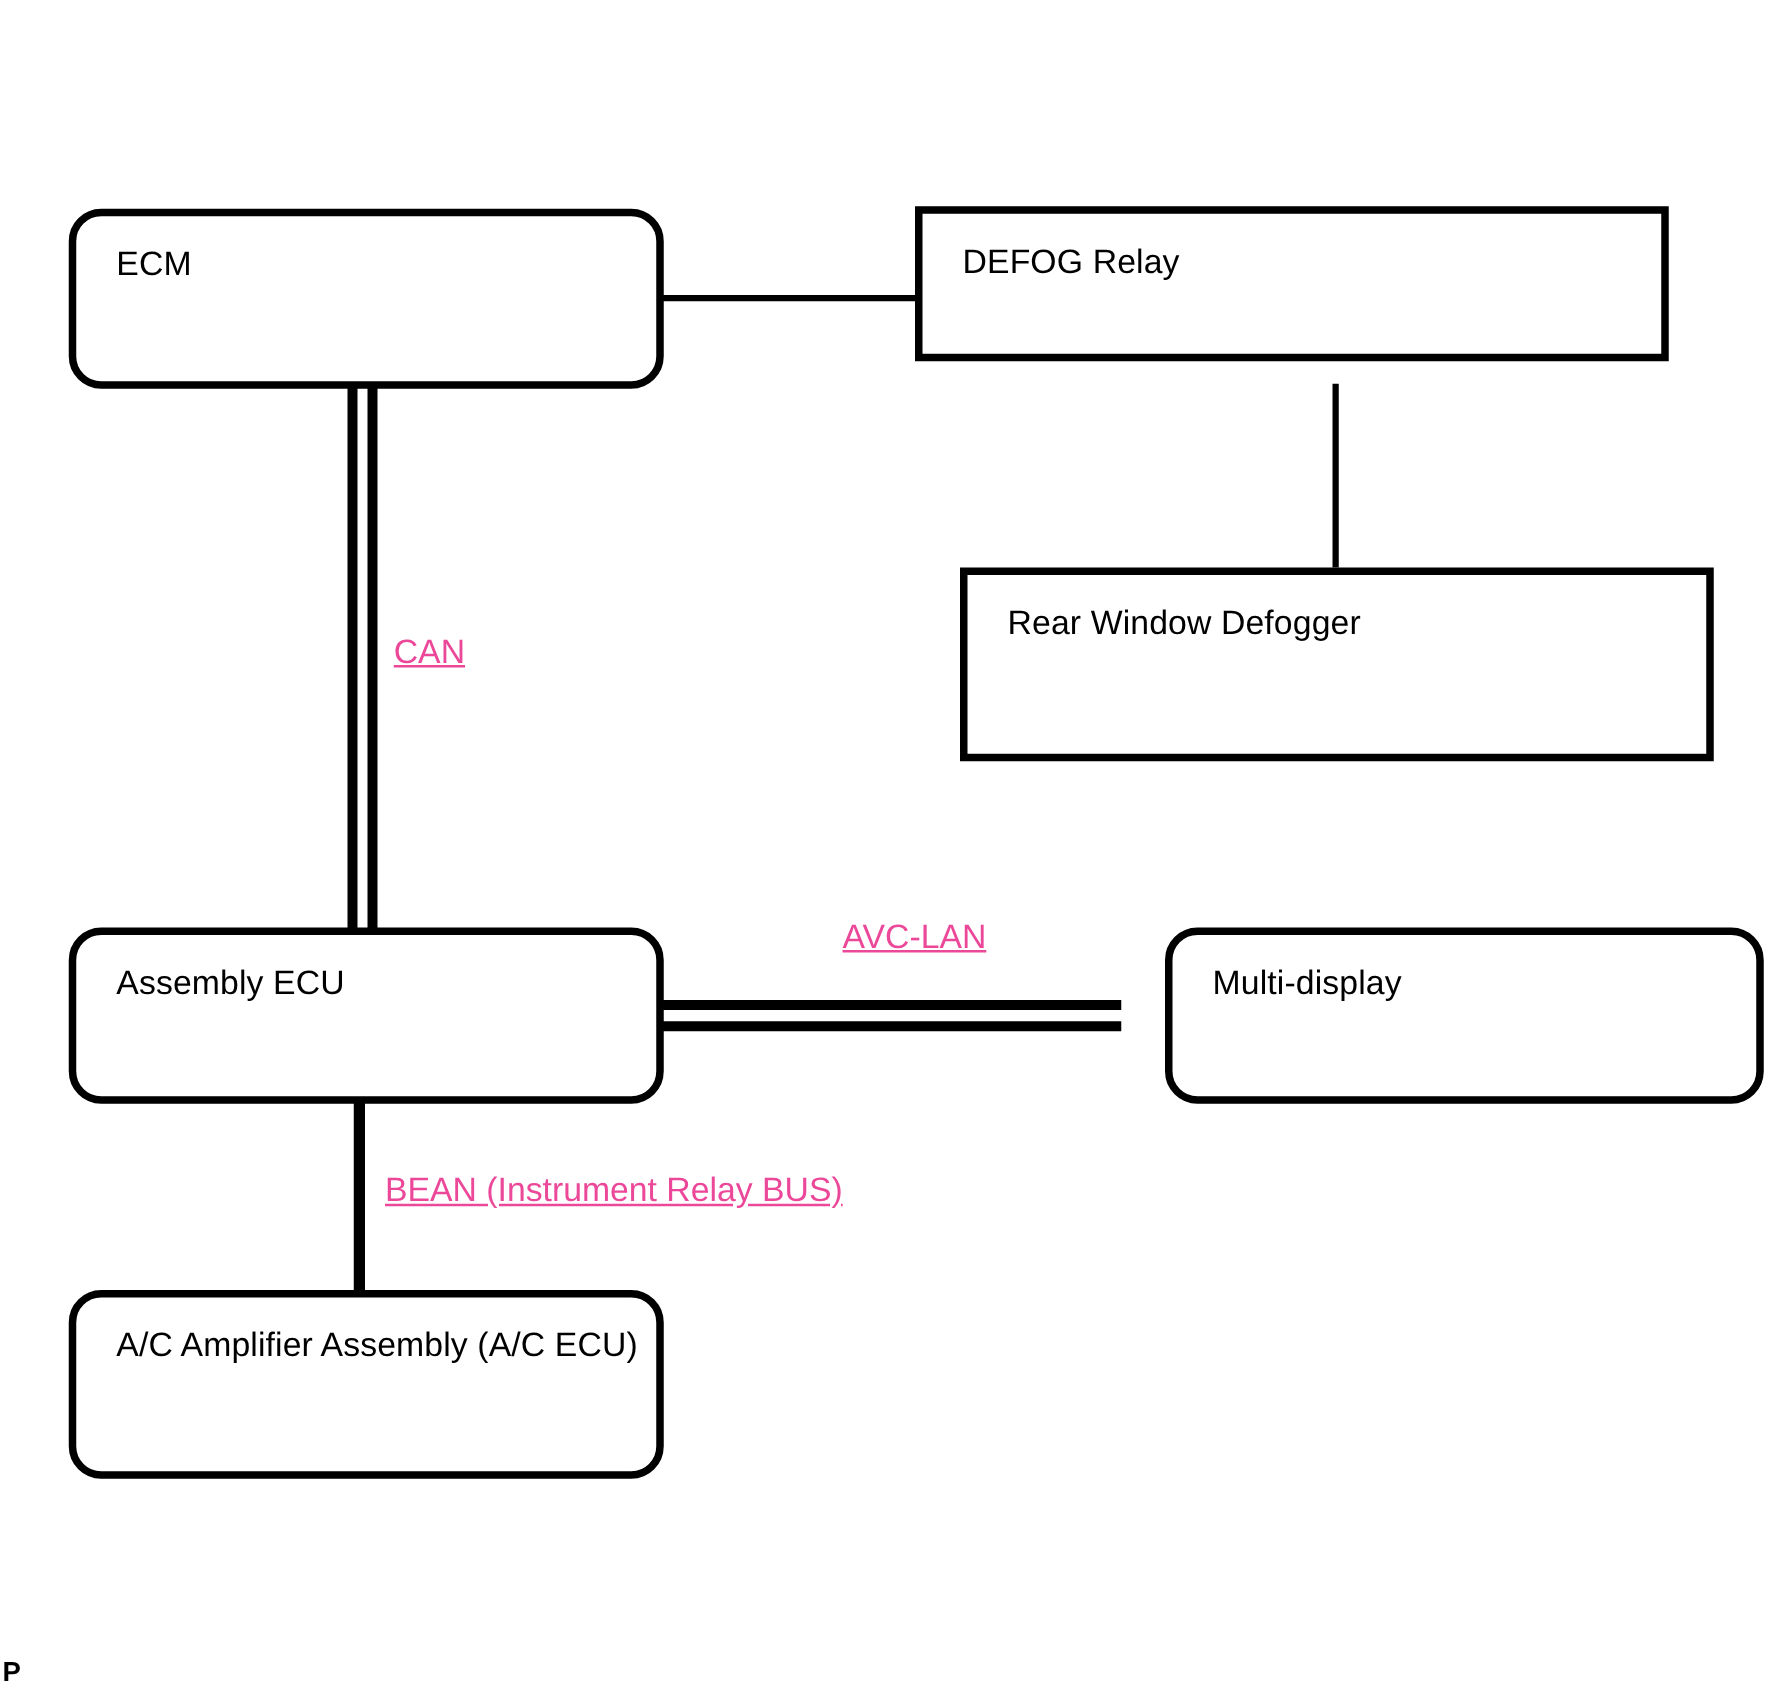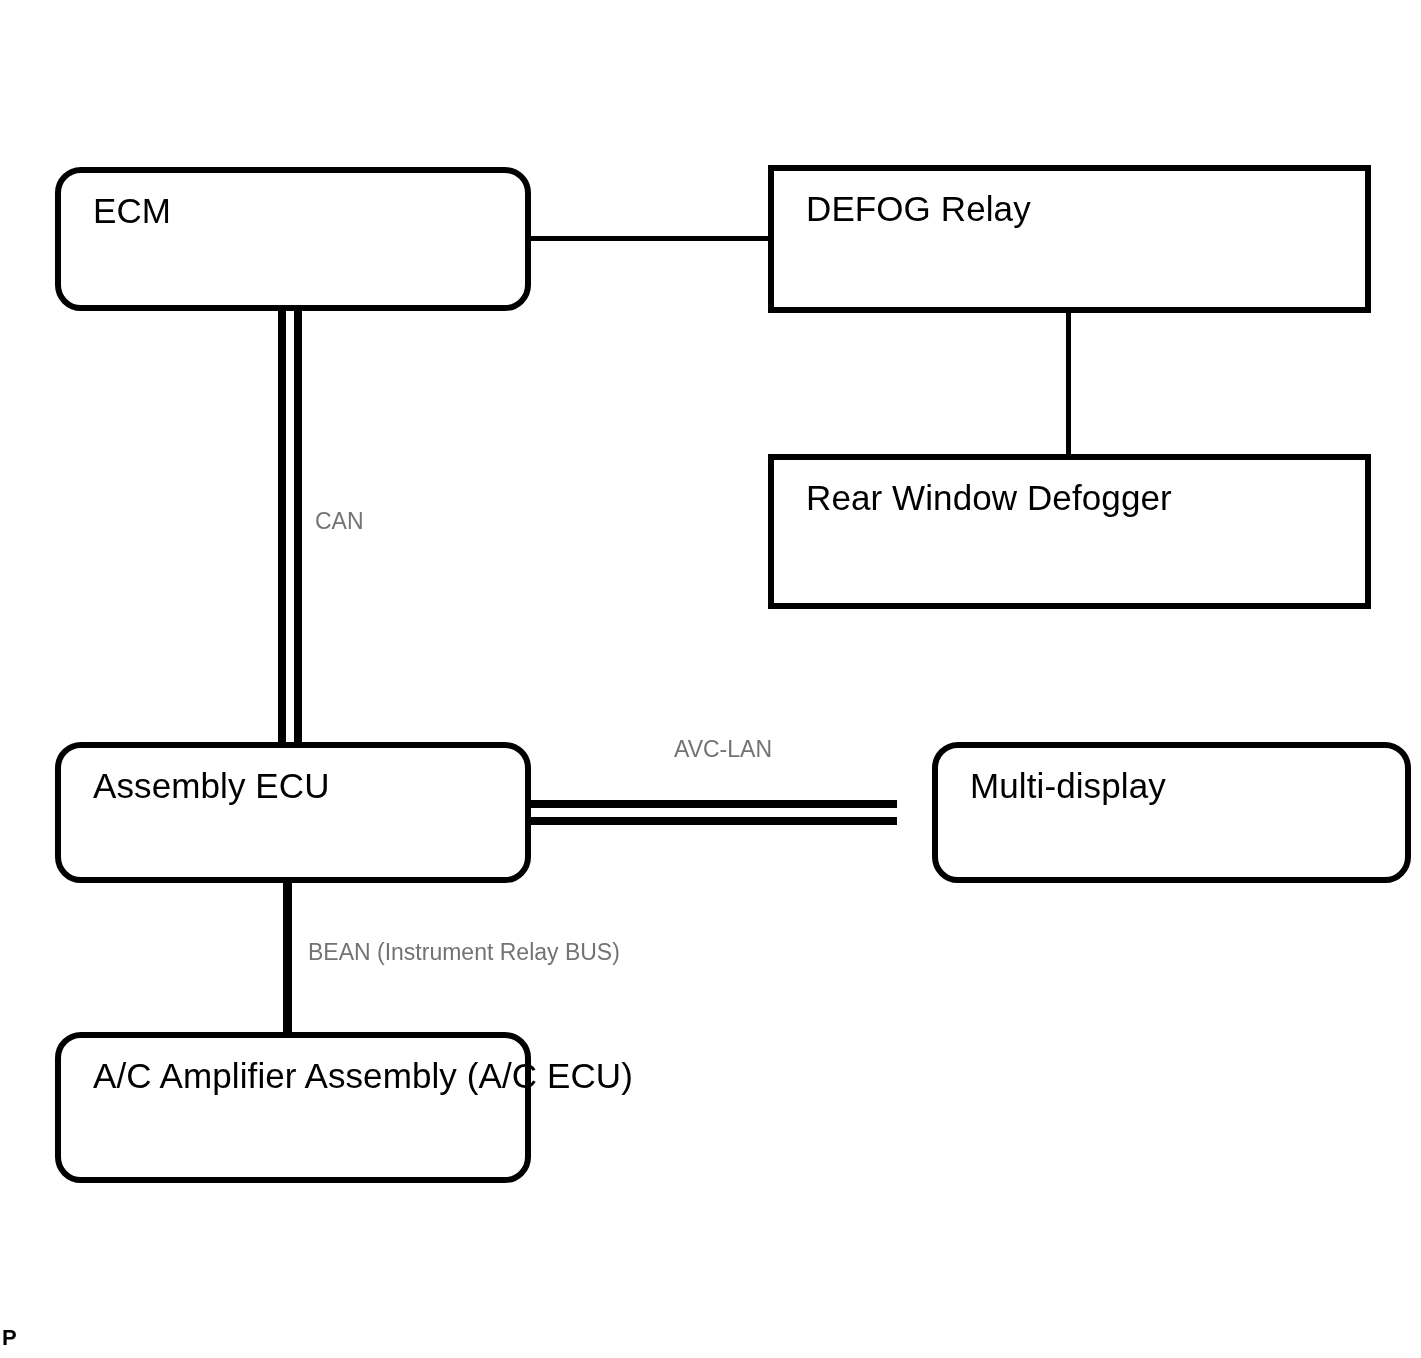--- a/index.html
+++ b/index.html
@@ -27,21 +27,21 @@
     border: 6px solid #000000;
     z-index: 5;
   }
   .node.rounded { border-radius: 26px; }
   .node.sharp   { border-radius: 0; }
 
   .node-label {
     position: absolute;
     left: 32px;
     top: 22px;
-    font-size: 35px;
+    font-size: 27px;
     line-height: 32px;
     letter-spacing: 0.1px;
     white-space: nowrap;
     color: #000000;
   }
 
   
   .link {
     position: absolute;
     background: #000000;
@@ -82,25 +82,26 @@
     right: 0;
     height: 8px;
     background: #000000;
   }
   .bus-double-h .rail.a { top: 0; }
   .bus-double-h .rail.b { bottom: 0; }
 
   
   .edge-label {
     position: absolute;
-    font-size: 23px;
+    font-size: 27px;
     line-height: 32px;
     white-space: nowrap;
-    color: #737373;
+    color: #ec4899;
     z-index: 6;
+    text-decoration: underline;
   }
 
   
   .page-mark {
     position: absolute;
     font-size: 22px;
     line-height: 24px;
     font-weight: bold;
     color: #000000;
     z-index: 6;
@@ -124,21 +125,21 @@
     <div class="rail a"></div>
     <div class="rail b"></div>
   </div>
 
   <div class="bus-single" style="left:283px; top:878px; width:9px; height:158px;"></div>
 
   <div class="node rounded" style="left:55px; top:167px; width:476px; height:144px;">
     <span class="node-label">ECM</span>
   </div>
 
-  <div class="node sharp" style="left:768px; top:165px; width:603px; height:148px;">
+  <div class="node sharp" style="left:732px; top:165px; width:603px; height:124px;">
     <span class="node-label">DEFOG Relay</span>
   </div>
 
   <div class="node sharp" style="left:768px; top:454px; width:603px; height:155px;">
     <span class="node-label">Rear Window Defogger</span>
   </div>
 
   <div class="node rounded" style="left:55px; top:742px; width:476px; height:141px;">
     <span class="node-label">Assembly ECU</span>
   </div>

